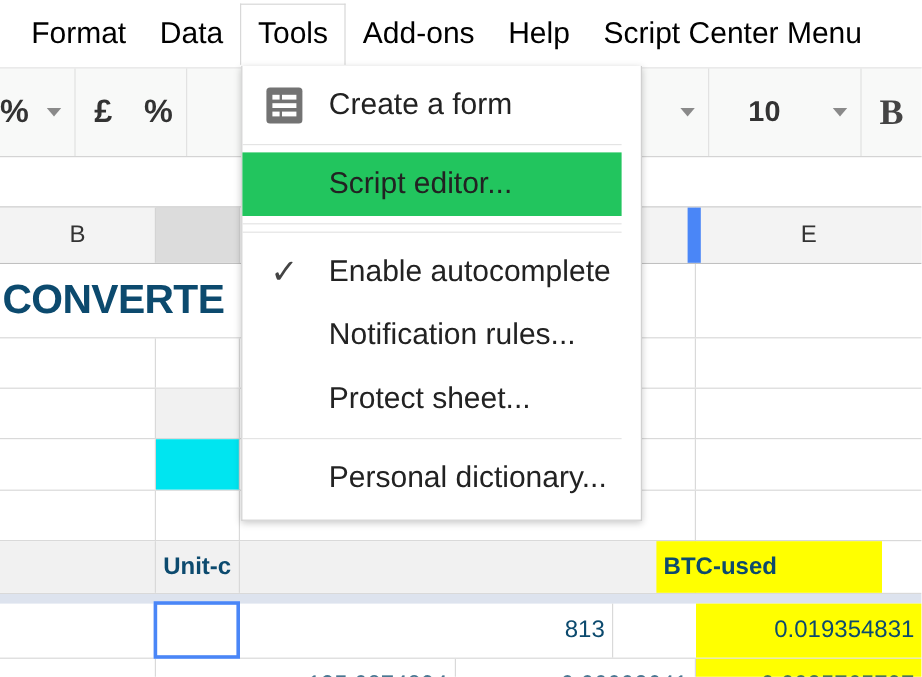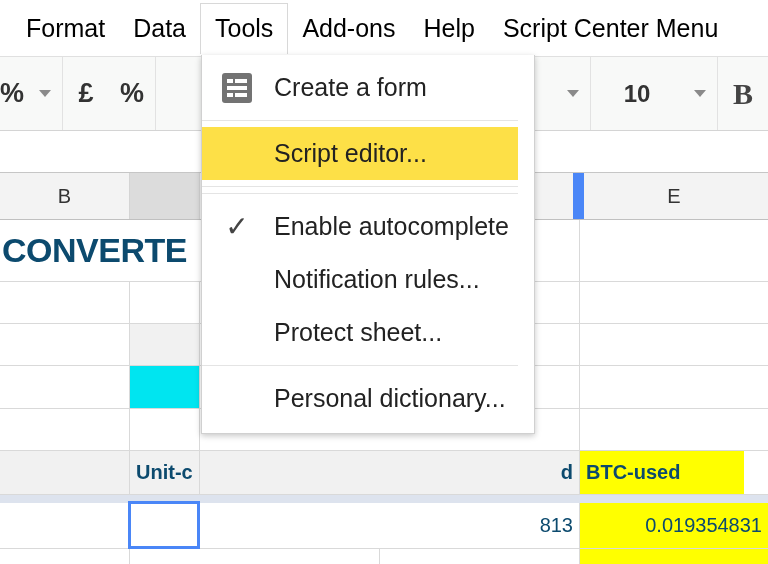--- a/index.html
+++ b/index.html
@@ -237,21 +237,21 @@
     display: flex;
     align-items: center;
     height: 53px;
     padding-left: 18px;
     font-size: 25px;
     color: #222222;
     white-space: nowrap;
     cursor: default;
     box-sizing: border-box;
   }
-  .menu-item.highlight { background: #fde047; }
+  .menu-item.highlight { background: #22c55e; }
   .menu-label { margin-left: 54px; }
   .menu-label.noicon { margin-left: 54px; }
   .menu-sep {
     height: 1px;
     background: #e4e4e4;
     margin: 6px 0;
   }
   .mi-icon {
     position: absolute;
     left: 18px;
@@ -352,29 +352,29 @@
       <div class="cell" style="left:0px;width:130px;"></div>
       <div class="cell" style="left:130px;width:70px;"></div>
       <div class="cell" style="left:200px;width:380px;"></div>
       <div class="cell" style="left:580px;width:188px;border-right:none;"></div>
     </div>
 
     <div class="row" style="top:320px;height:44px;">
       <div class="cell hdrband" style="left:0px;width:130px;"></div>
       <div class="cell bold hdrband" style="left:130px;width:70px;">Unit-c</div>
       <div class="cell bold hdrband right" style="left:200px;width:380px;">d</div>
-      <div class="cell bold yellow" style="left:580px;width:164px;border-right:none;">BTC-used</div>
+      <div class="cell bold yellow" style="left:547px;width:188px;border-right:none;">BTC-used</div>
     </div>
 
     <div class="rowband" style="top:364px;"></div>
 
     <div class="row" style="top:372px;height:46px;">
       <div class="cell" style="left:0px;width:130px;"></div>
       <div class="cell" style="left:130px;width:70px;"></div>
-      <div class="cell right" style="left:200px;width:380px;">813</div>
+      <div class="cell right" style="left:200px;width:311px;">813</div>
       <div class="cell yellow right" style="left:580px;width:188px;border-right:none;">0.019354831</div>
     </div>
 
     <div class="row" style="top:418px;height:46px;">
       <div class="cell" style="left:0px;width:130px;"></div>
       <div class="cell right" style="left:130px;width:250px;">135.0874894</div>
       <div class="cell right" style="left:380px;width:200px;">0.00002641</div>
       <div class="cell yellow right" style="left:580px;width:188px;border-right:none;">0.0035765797</div>
     </div>
 

